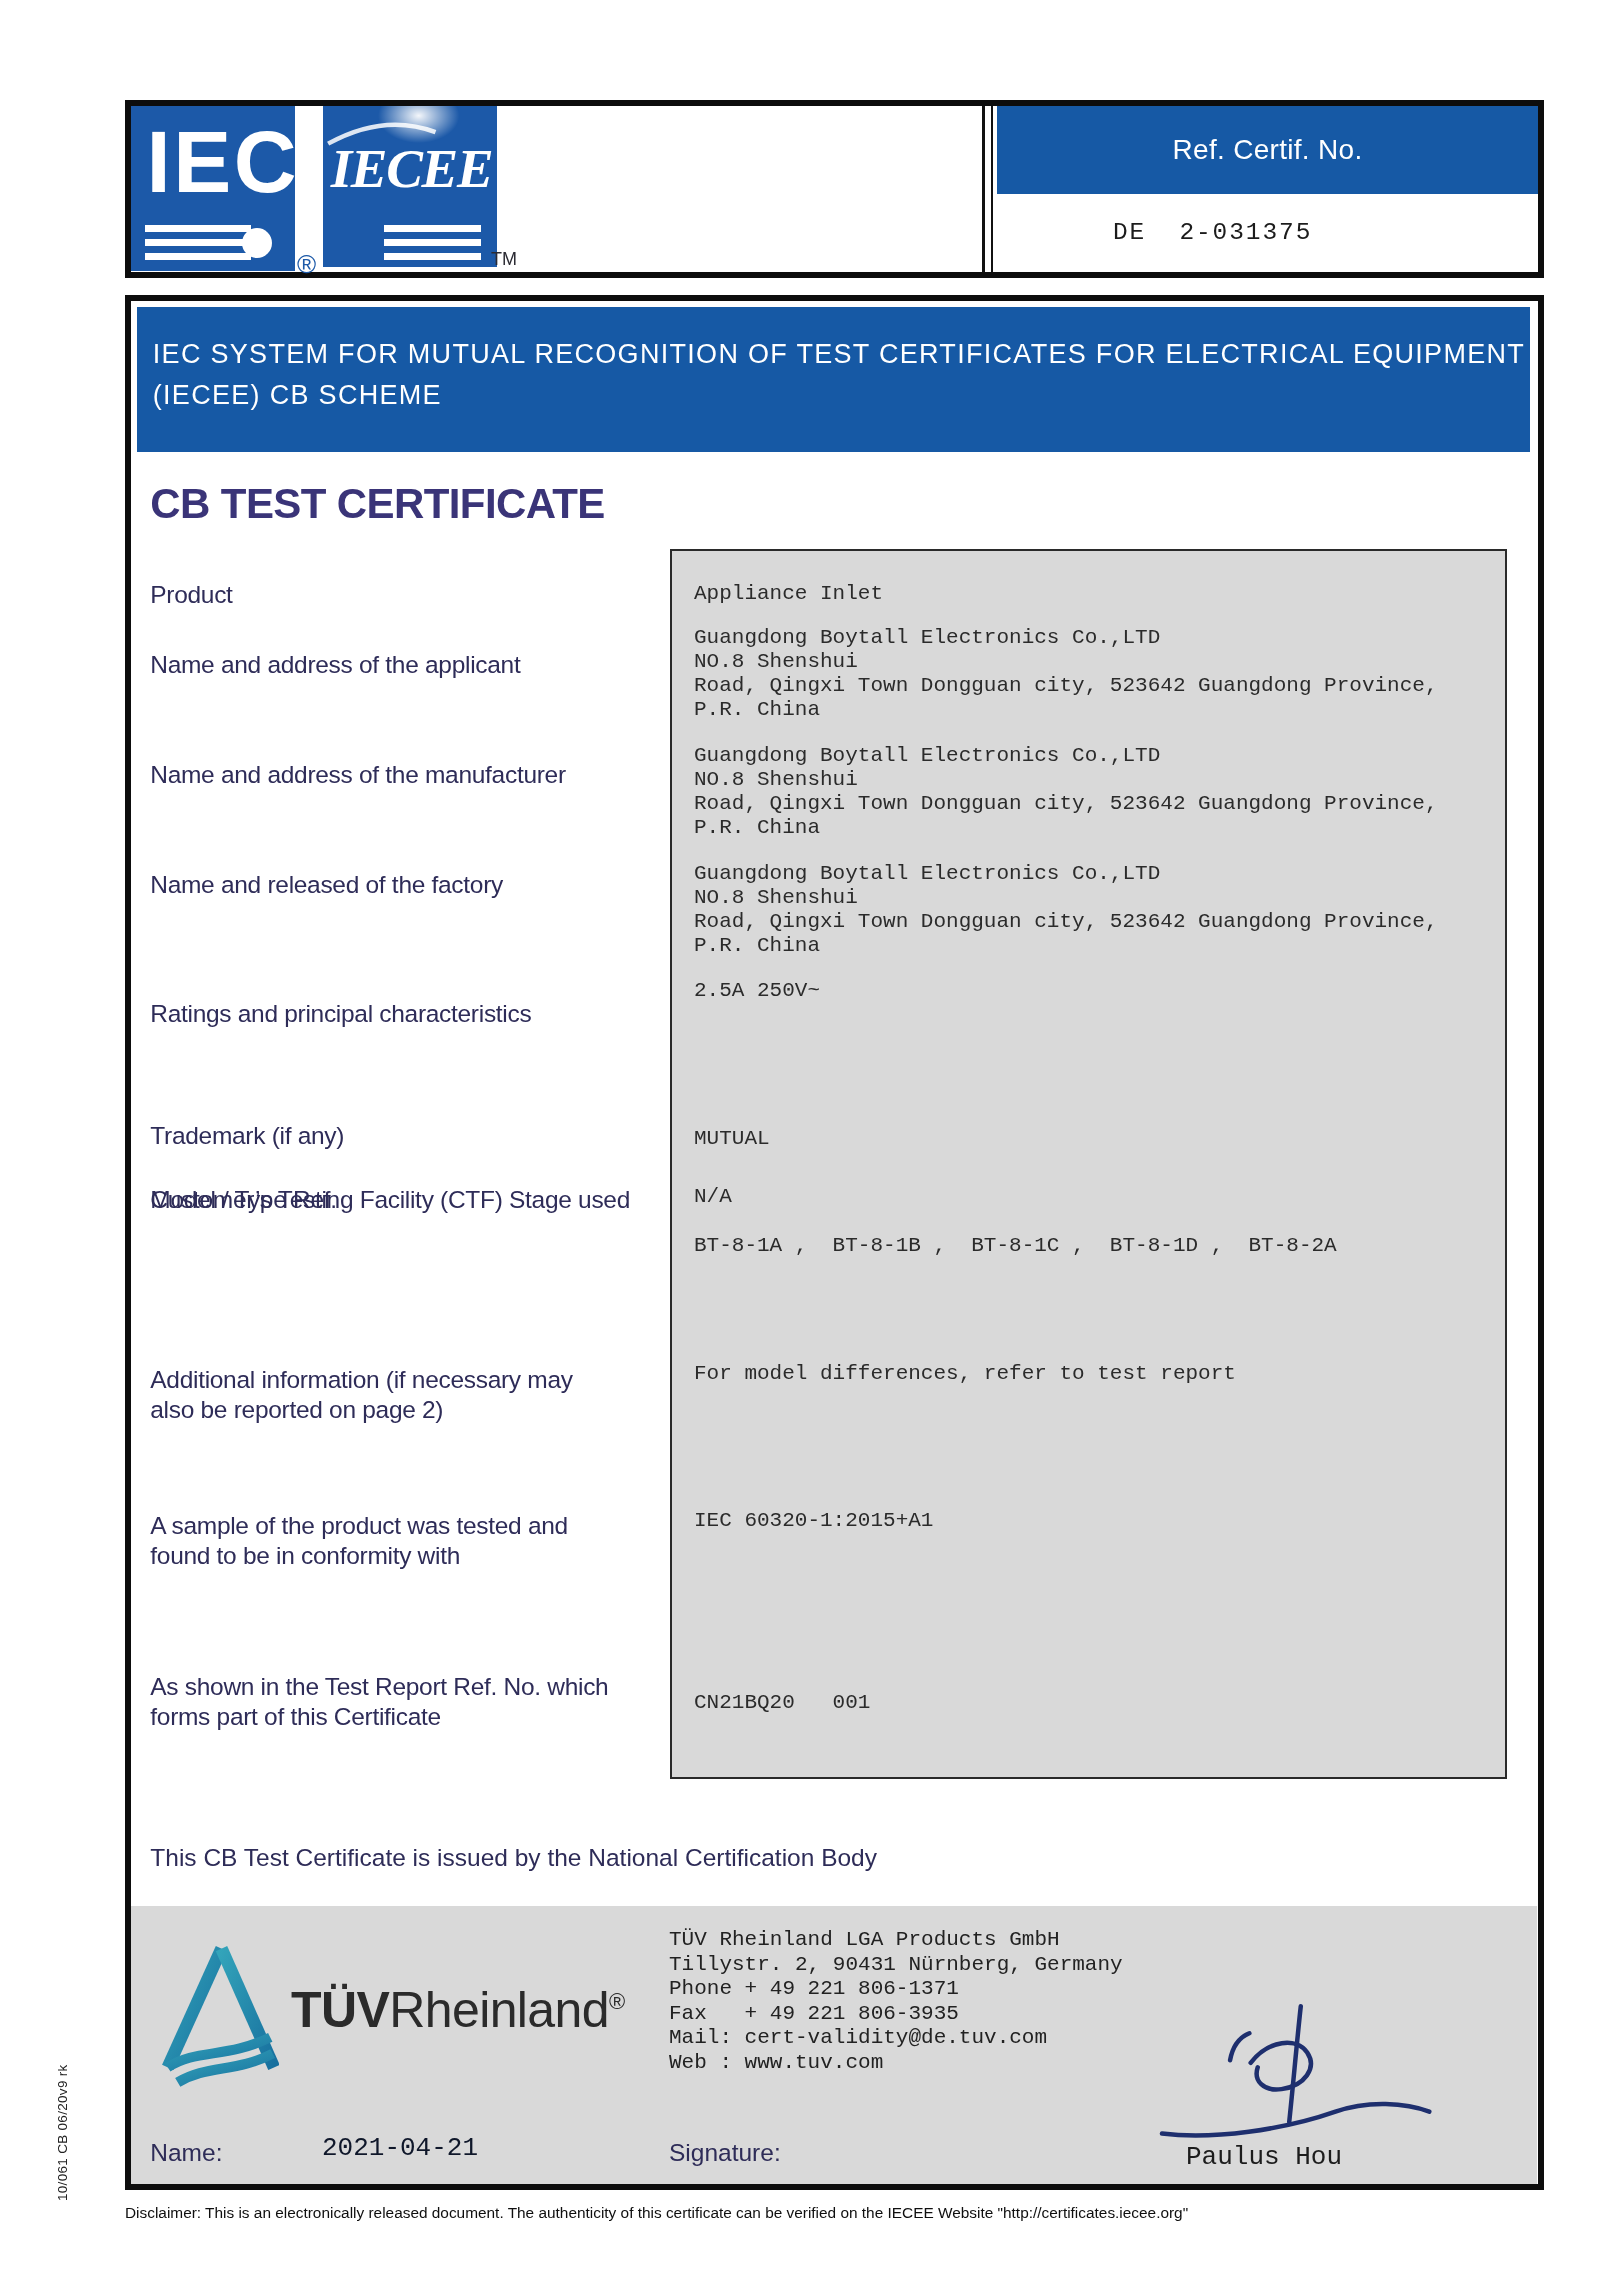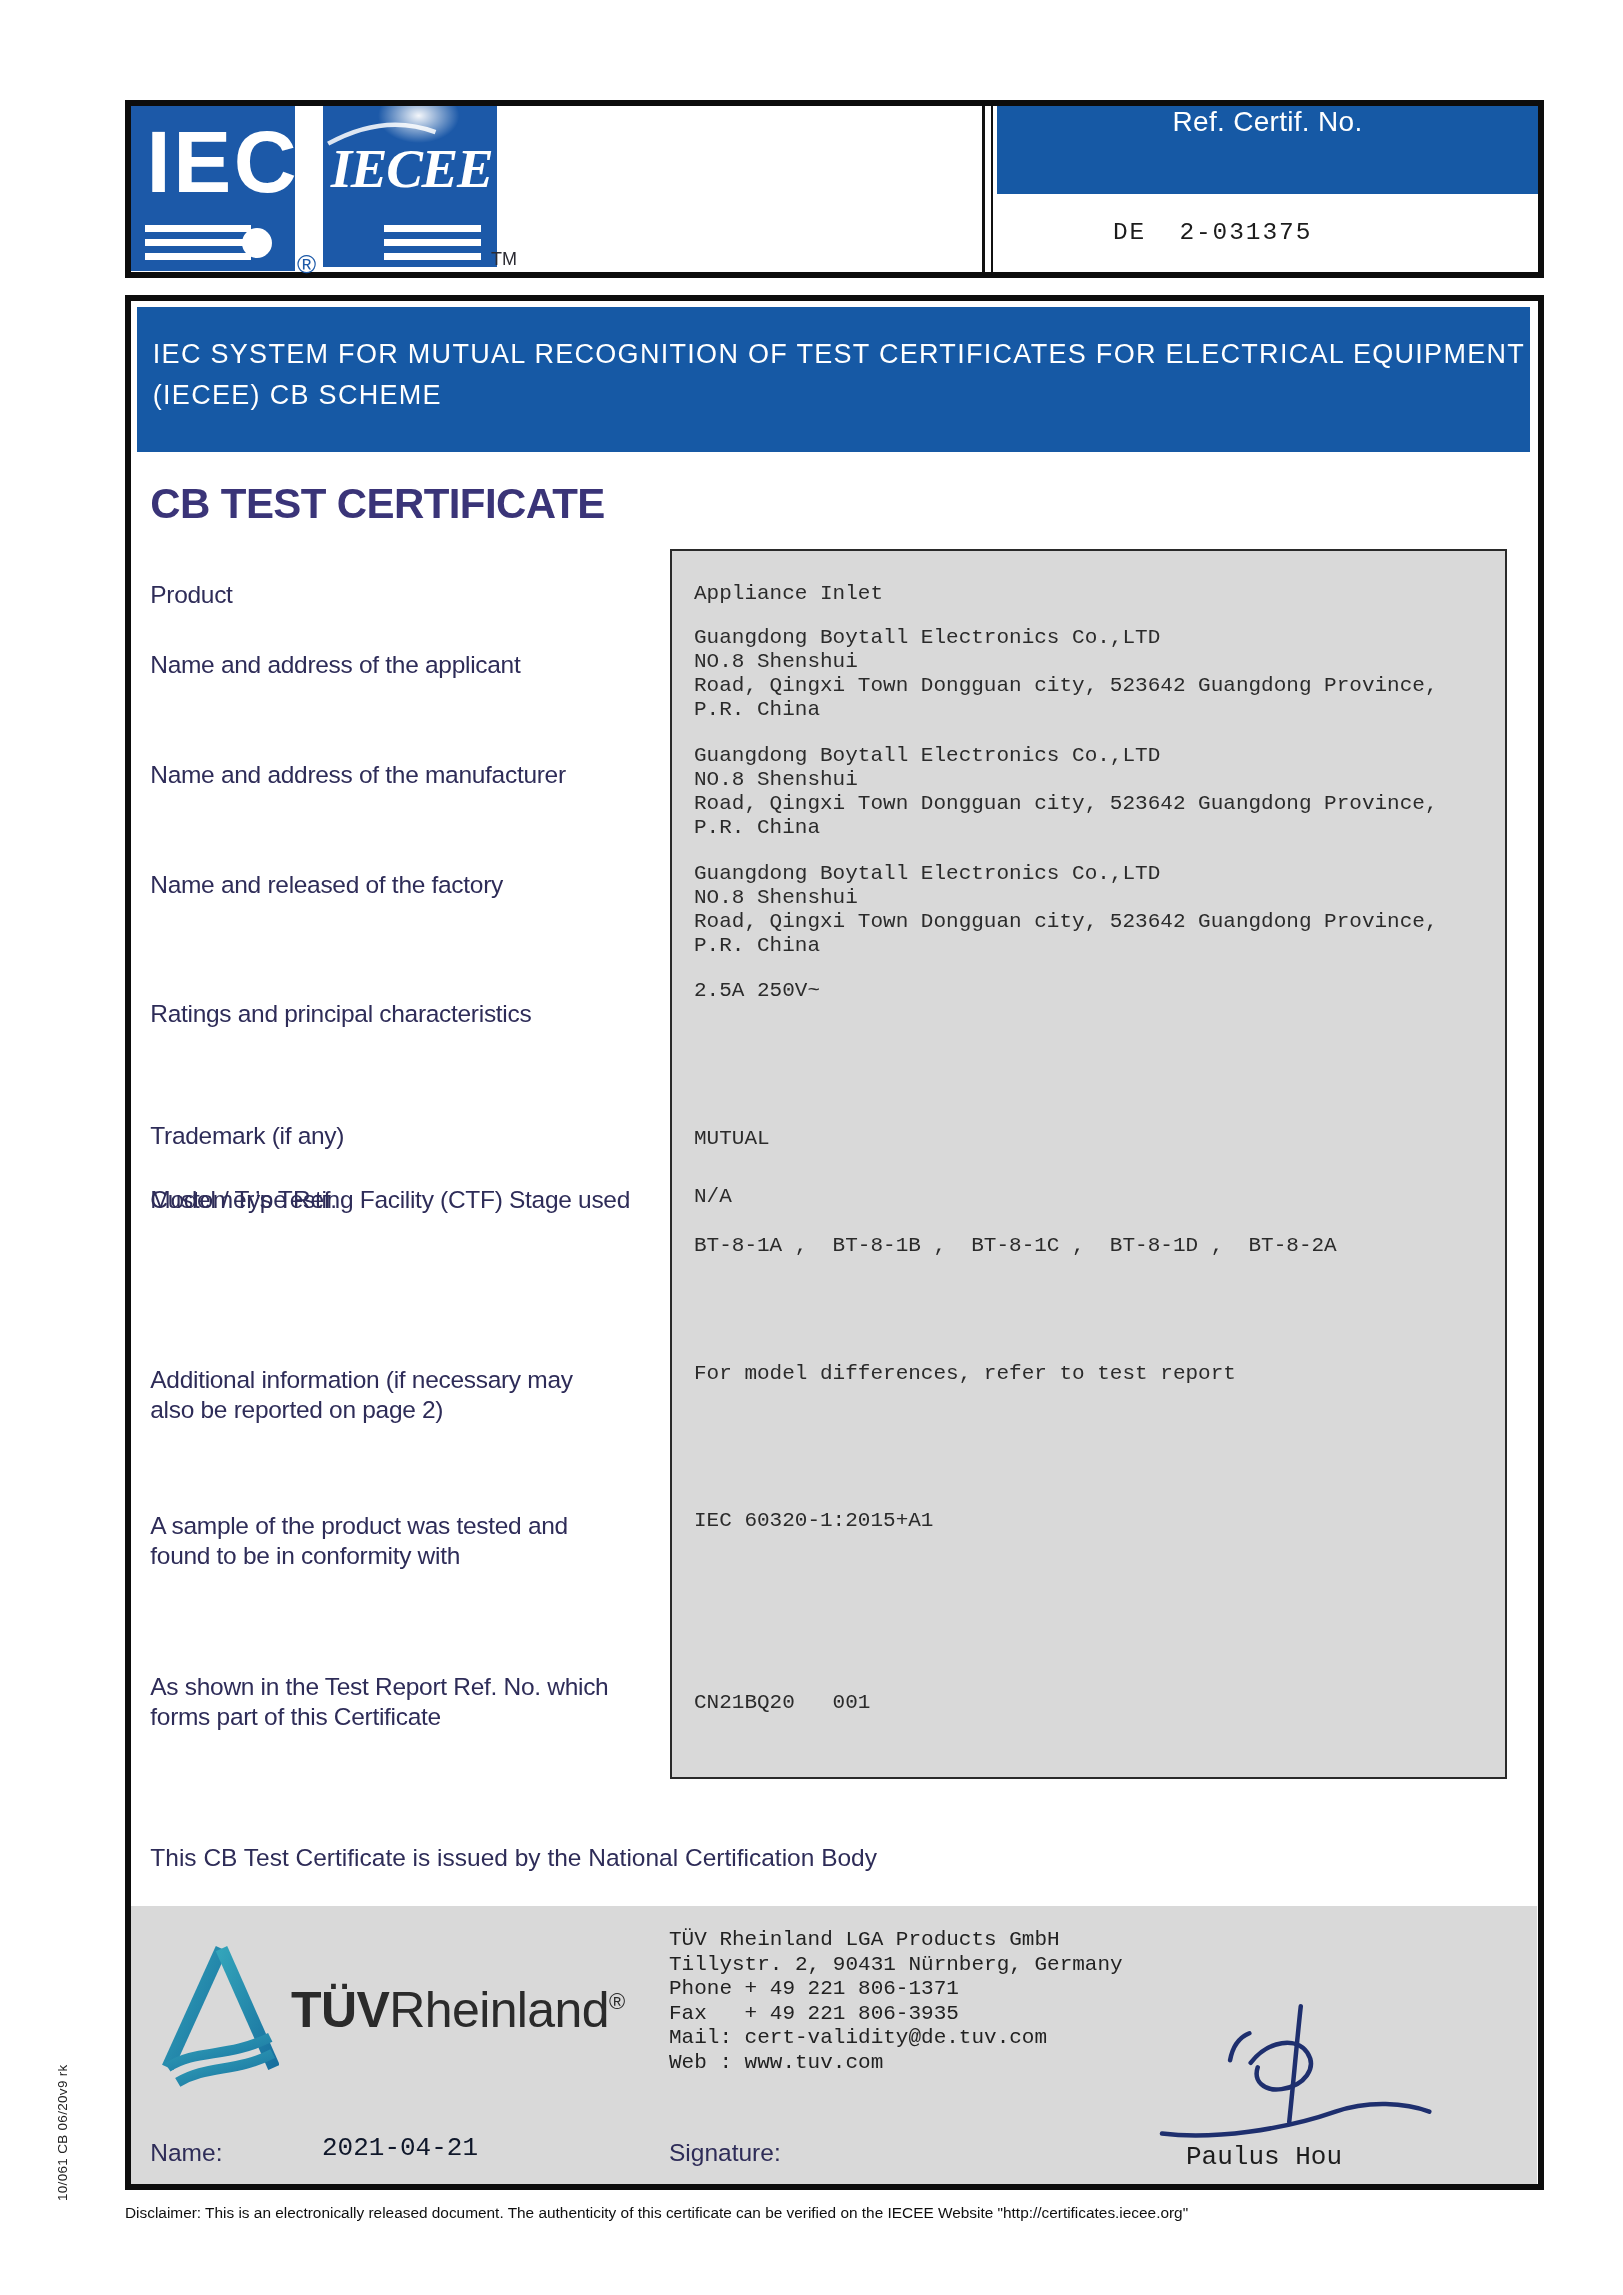--- a/index.html
+++ b/index.html
@@ -17,21 +17,21 @@
   .reg-mark{position:absolute;left:166px;top:143px;font-size:26px;color:#1c59a8;}
   .iecee-square{position:absolute;left:192px;top:0;width:174px;height:161px;
     background:radial-gradient(ellipse 58px 39px at 55% 6%,rgba(255,255,255,.95),rgba(255,255,255,0) 70%),#1c59a8;}
   .iecee-text{position:absolute;left:7.7px;top:31px;font-family:"Liberation Serif","DejaVu Serif",serif;
               font-style:italic;font-weight:bold;font-size:55px;letter-spacing:-1.3px;color:#ffffff;}
   .tm-mark{position:absolute;left:360px;top:143px;font-size:18px;color:#2b2b33;}
   .hdr-divider1{position:absolute;left:851px;top:0;bottom:0;width:2.6px;background:#111;}
   .hdr-divider2{position:absolute;left:860px;top:0;bottom:0;width:1.9px;background:#111;}
   .ref-panel{position:absolute;left:866px;top:0;right:0;bottom:0;}
   .ref-blue{position:absolute;left:0;top:0;right:0;height:88px;background:#1659a5;
-            display:flex;align-items:flex-start;justify-content:center;}
+            display:flex;align-items:center;justify-content:center;}
   .ref-label{font-size:28px;color:#ffffff;letter-spacing:0.3px;}
   .ref-number{position:absolute;left:116px;top:113px;font-family:"Liberation Mono","DejaVu Sans Mono",monospace;
               font-size:24.5px;letter-spacing:1.9px;color:#1c1c1c;white-space:pre;}
 
   
   .main-box{position:absolute;left:125px;top:295px;width:1419px;height:1895px;
             border:6.4px solid #0d0d0d;box-sizing:border-box;background:#fff;}
   .banner{position:absolute;left:6.4px;top:6.4px;width:1393px;height:145px;background:#1659a5;
           box-sizing:border-box;padding:27px 0 0 15.4px;}
   .banner-line{font-size:27px;line-height:41px;letter-spacing:1.3px;color:#ffffff;white-space:pre;}

